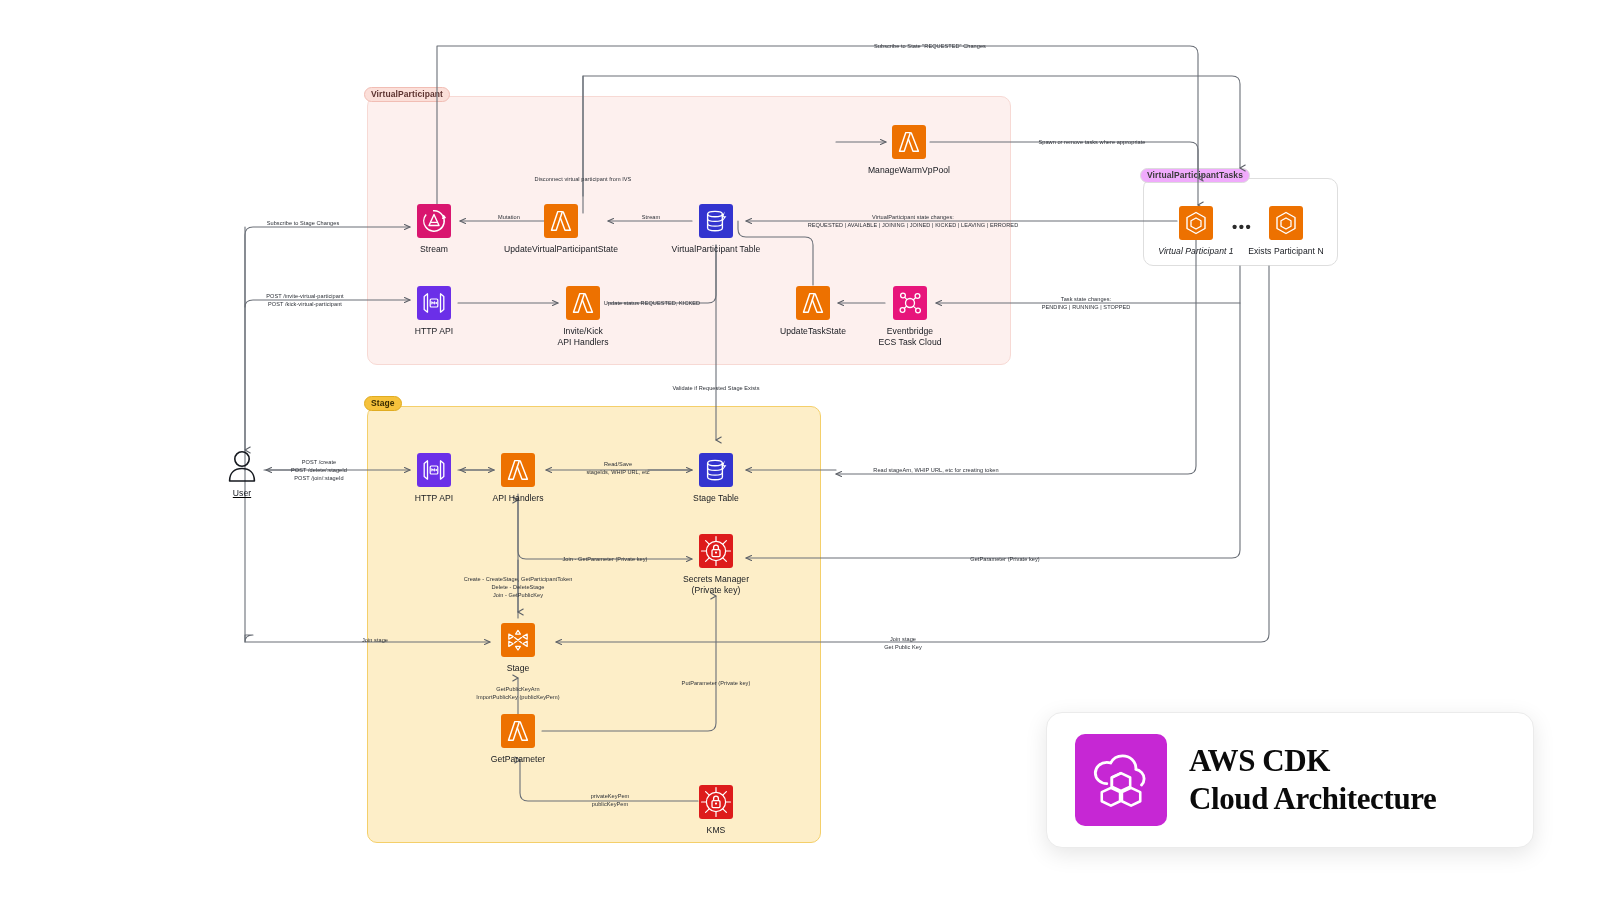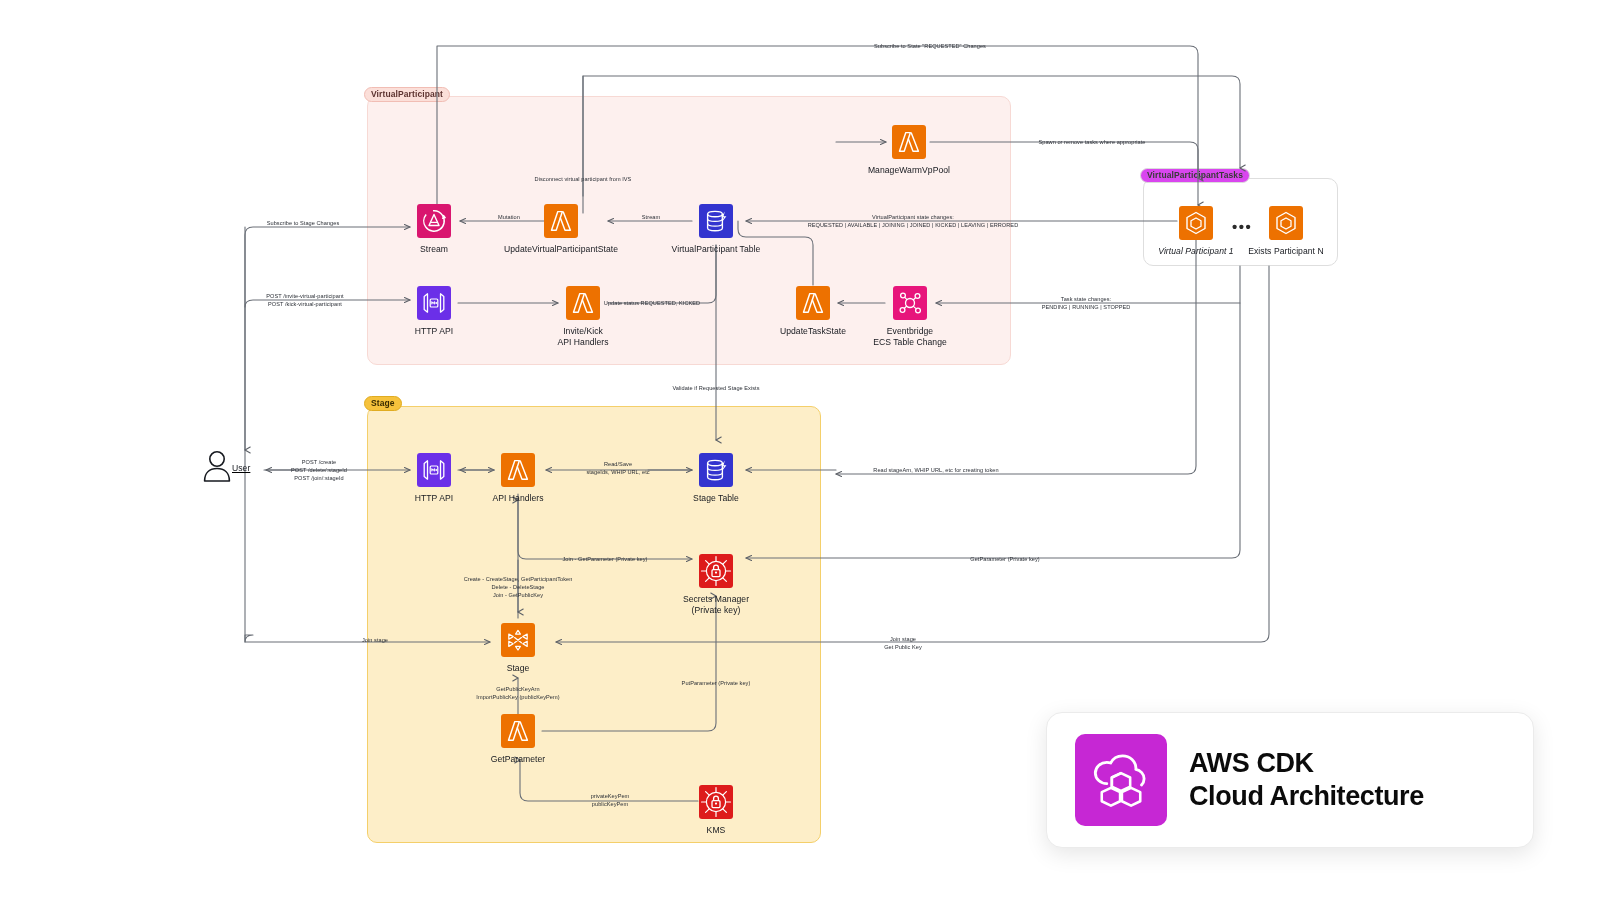--- a/index.html
+++ b/index.html
@@ -39,21 +39,21 @@
     font-size: 8.5px;
     font-weight: 600;
     letter-spacing: .1px;
     padding: 2px 6px 2.5px 6px;
     border-radius: 8px;
     white-space: nowrap;
     line-height: 1;
   }
   .lbl-vp { background: #fbdfd9; color: #5d3330; border: 1px solid #f1bdb4; }
   .lbl-stage { background: #f6c23c; color: #3a2c00; border: 1px solid #e0ac21; }
-  .lbl-tasks { background: #d946ef; color: #3a3a3a; border: 1px solid #dcdcdc; }
+  .lbl-tasks { background: #f0abfc; color: #3a3a3a; border: 1px solid #dcdcdc; }
 
   
   .node {
     position: absolute;
     display: flex;
     flex-direction: column;
     align-items: center;
     width: 150px;
     margin-left: -75px;
   }
@@ -68,21 +68,21 @@
     margin-top: 6px;
     font-size: 8.6px;
     color: #16191f;
     text-align: center;
     line-height: 1.32;
     white-space: pre-line;
     letter-spacing: .05px;
   }
 
   
-  .user-node { position: absolute; display:flex; flex-direction:row; align-items:center; width:80px; margin-left:-40px;text-decoration:underline; }
+  .user-node { position: absolute; display:flex; flex-direction:column; align-items:center; width:80px; margin-left:-40px;text-decoration:underline; }
   .user-glyph { width: 30px; height: 32px; }
 
   
   .ellipsis {
     position: absolute;
     font-size: 15px;
     letter-spacing: 1.5px;
     color: #2b2b2b;
     font-weight: 700;
     line-height: 1;
@@ -117,26 +117,27 @@
     gap: 22px;
   }
   .badge-logo {
     width: 92px; height: 92px;
     background: #c627d4;
     border-radius: 10px;
     display: flex; align-items: center; justify-content: center;
     flex: 0 0 auto;
   }
   .badge-text {
-    font-size: 27px;
+    font-size: 31px;
     font-weight: 700;
     color: #0b0b0b;
     line-height: 1.22;
     white-space: pre-line;
     letter-spacing: -.4px;
+    font-family: Liberation Serif, serif;
   }
 </style>
 </head>
 <body>
 
 <div id="canvas">
 
   <div class="group group-vp" style="left:367px; top:96px; width:644px; height:269px;"></div>
   <div class="group-label lbl-vp" style="left:364px; top:87px;">VirtualParticipant</div>
 
@@ -319,21 +320,21 @@
       <svg viewBox="0 0 34 34" width="34" height="34">
         <circle cx="17" cy="17" r="4.5" fill="none" stroke="#fff" stroke-width="1.35"></circle>
         <circle cx="10" cy="9.5" r="2.4" fill="none" stroke="#fff" stroke-width="1.3"></circle>
         <circle cx="24.5" cy="10" r="2.4" fill="none" stroke="#fff" stroke-width="1.3"></circle>
         <circle cx="25" cy="24.5" r="2.4" fill="none" stroke="#fff" stroke-width="1.3"></circle>
         <circle cx="9.5" cy="24" r="2.4" fill="none" stroke="#fff" stroke-width="1.3"></circle>
         <path d="M11.8,11.3 L14.2,13.8 M22.5,11.8 L19.9,14.2 M23,22.6 L20.2,20.1 M11.4,22.3 L14,19.8" stroke="#fff" stroke-width="1.2"></path>
       </svg>
     </div>
     <div class="node-label">Eventbridge
-ECS Table Change</div>
+ECS Task Cloud</div>
   </div>
 
   <div class="node" style="left:1196px; top:206px;font-style:italic;">
     <div class="node-icon" style="background:#ed7100;">
       <svg viewBox="0 0 34 34" width="34" height="34">
         <path d="M17,6.5 L26,11.5 L26,22.5 L17,27.5 L8,22.5 L8,11.5 Z" fill="none" stroke="#fff" stroke-width="1.4" stroke-linejoin="round"></path>
         <path d="M17,12 L22,14.8 L22,20.2 L17,23 L12,20.2 L12,14.8 Z" fill="none" stroke="#fff" stroke-width="1.3" stroke-linejoin="round"></path>
       </svg>
     </div>
     <div class="node-label">Virtual Participant 1</div>
@@ -380,21 +381,21 @@
         <ellipse cx="16" cy="10" rx="7.4" ry="2.7" fill="none" stroke="#fff" stroke-width="1.35"></ellipse>
         <path d="M8.6,10 L8.6,24 C8.6,25.5 11.9,26.7 16,26.7 C20.1,26.7 23.4,25.5 23.4,24 L23.4,10" fill="none" stroke="#fff" stroke-width="1.35"></path>
         <path d="M8.6,14.7 C8.6,16.2 11.9,17.4 16,17.4 C20.1,17.4 23.4,16.2 23.4,14.7" fill="none" stroke="#fff" stroke-width="1.2"></path>
         <path d="M8.6,19.4 C8.6,20.9 11.9,22.1 16,22.1 C20.1,22.1 23.4,20.9 23.4,19.4" fill="none" stroke="#fff" stroke-width="1.2"></path>
         <path d="M25.8,7.5 L22.2,13.2 L25,13.2 L22.6,18.5 L27.4,12.2 L24.6,12.2 Z" fill="#fff"></path>
       </svg>
     </div>
     <div class="node-label">Stage Table</div>
   </div>
 
-  <div class="node" style="left:716px; top:554px;">
+  <div class="node" style="left:716px; top:534px;">
     <div class="node-icon" style="background:#dd1b1b;">
       <svg viewBox="0 0 34 34" width="34" height="34">
         <circle cx="17" cy="17" r="9.6" fill="none" stroke="#fff" stroke-width="1.2"></circle>
         <path d="M17,7.4 L17,2.5 M17,26.6 L17,31.5 M7.4,17 L2.5,17 M26.6,17 L31.5,17
                  M10.2,10.2 L6.6,6.6 M23.8,10.2 L27.4,6.6 M10.2,23.8 L6.6,27.4 M23.8,23.8 L27.4,27.4" stroke="#fff" stroke-width="1.2" stroke-linecap="round"></path>
         <rect x="13" y="15.6" width="8" height="7" rx="1.1" fill="none" stroke="#fff" stroke-width="1.3"></rect>
         <path d="M14.6,15.6 L14.6,13.4 C14.6,12.1 15.7,11.1 17,11.1 C18.3,11.1 19.4,12.1 19.4,13.4 L19.4,15.6" fill="none" stroke="#fff" stroke-width="1.3"></path>
         <circle cx="17" cy="18.6" r="1.1" fill="#fff"></circle>
       </svg>
     </div>

